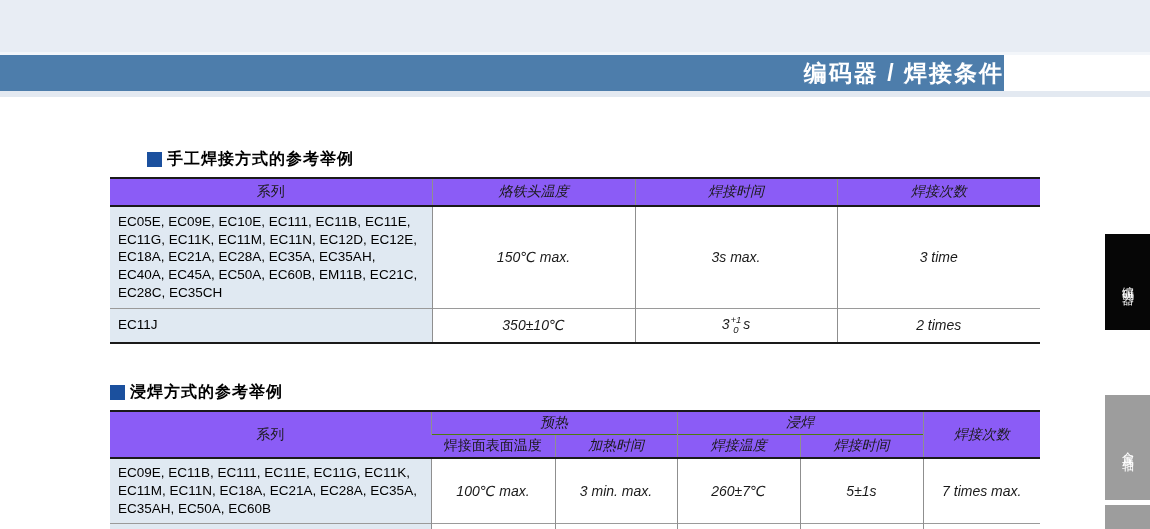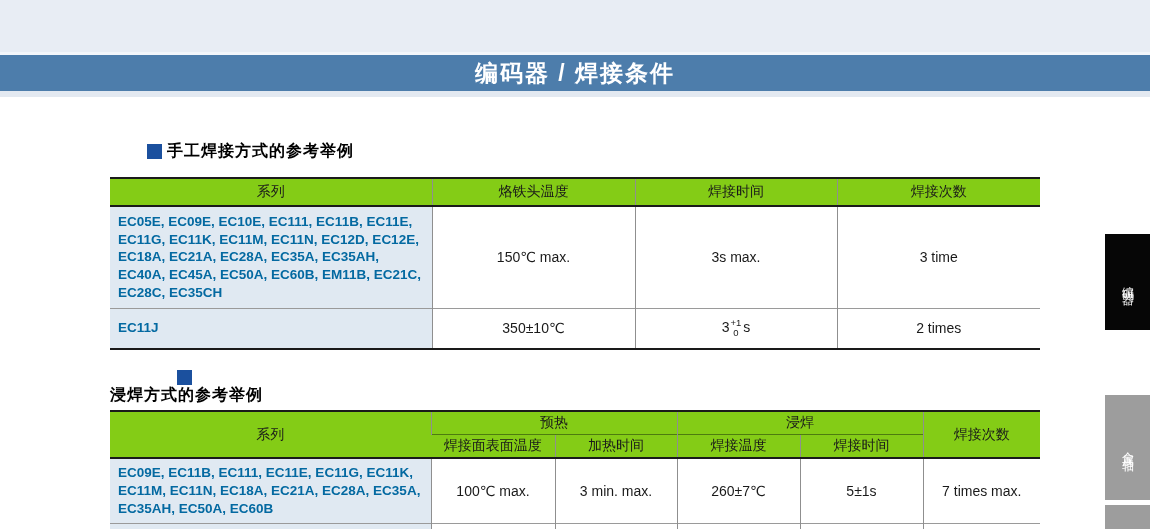--- a/index.html
+++ b/index.html
@@ -5,49 +5,49 @@
   * { margin:0; padding:0; box-sizing:border-box; }
   html,body { background:#ffffff; }
   body { font-family:"Liberation Sans","DejaVu Sans",sans-serif; }
   .page {
     position:relative; width:1150px; height:529px;
     background:#ffffff; overflow:hidden;
   }
   
   .top-band   { position:absolute; left:0; top:0;  width:1150px; height:52px; background:#e8edf4; }
   .top-gap    { position:absolute; left:0; top:52px; width:1150px; height:3px;  background:#f3f6fa; }
-  .title-bar  { position:absolute; left:0; top:55px; width:1150px; height:36px; background:#4d7dab;
-                display:flex; align-items:center; justify-content:center; }
+  .title-bar  { position:absolute; left:0; top:55px; width:1004px; height:36px; background:#4d7dab;
+                display:flex; align-items:center; justify-content:flex-end; }
   .title-bar .title { color:#ffffff; font-size:23px; font-weight:bold; letter-spacing:2px; }
   .sub-strip  { position:absolute; left:0; top:91px; width:1150px; height:6px; background:#e3e9f1; }
 
   
   .sec-heading { position:absolute; left:110px; display:flex; align-items:center; }
   .sec-heading .sq { width:15px; height:15px; background:#1b509e; margin-right:5px; flex:0 0 auto; }
   .sec-heading .txt { font-size:16px; font-weight:600; color:#000; letter-spacing:1px; white-space:nowrap; }
-  #sec1-heading { top:141px;padding-left:37px; }
-  #sec2-heading { top:370px;flex-direction:column; }
+  #sec1-heading { top:149px;padding-left:37px; }
+  #sec2-heading { top:382px; }
 
   
   table { border-collapse:collapse; table-layout:fixed; position:absolute; left:110px; width:930px; }
   #table1 { top:177px; }
   #table2 { top:410px; }
   table { border-top:2px solid #1a1a1a; border-bottom:2px solid #1a1a1a; }
   th, td { font-size:14px; color:#1a1a1a; text-align:center; vertical-align:middle; padding:2px 6px; }
-  th { background:#84cc16; font-weight:normal; }
-  th + th, td + td { border-left:1px solid #8f8f8f; }
+  th { background:#8b5cf6; font-weight:normal; }
+  th + th, td + td { border-left:1px solid #8f8f8f;font-style:italic; }
   thead { border-bottom:2px solid #1a1a1a; }
   tr.thin-bottom { border-bottom:1px solid #9a9a9a; }
   td.series {
-    background:#e0e9f2; text-align:left; font-weight:bold;
-    font-size:13.5px; line-height:1.32; padding:4px 8px; color:#0369a1;
+    background:#e0e9f2; text-align:left; font-weight:normal;
+    font-size:13.5px; line-height:1.32; padding:4px 8px; color:#000000;
   }
   #table1 tr.hdr th { height:28px; }
   #table1 tr.r1 td { height:102px; }
-  #table1 tr.r2 td { height:41px; }
+  #table1 tr.r2 td { height:35px; }
   #table2 tr.hdrA th { height:21px; }
   #table2 tr.hdrB th { height:21px; border-top:1px solid #4d7c0f; }
   #table2 th.rowspan2 { border-top:none; }
   #table2 tr.r1 td { height:65px;margin-top:41px; }
   #table2 tr.r2 td { height:30px; }
 
   
   .supsub { display:inline-flex; flex-direction:column; vertical-align:middle;
             font-size:9.5px; line-height:1.05; margin:0 2px 0 1px; }
   .unit { font-size:14px; }

